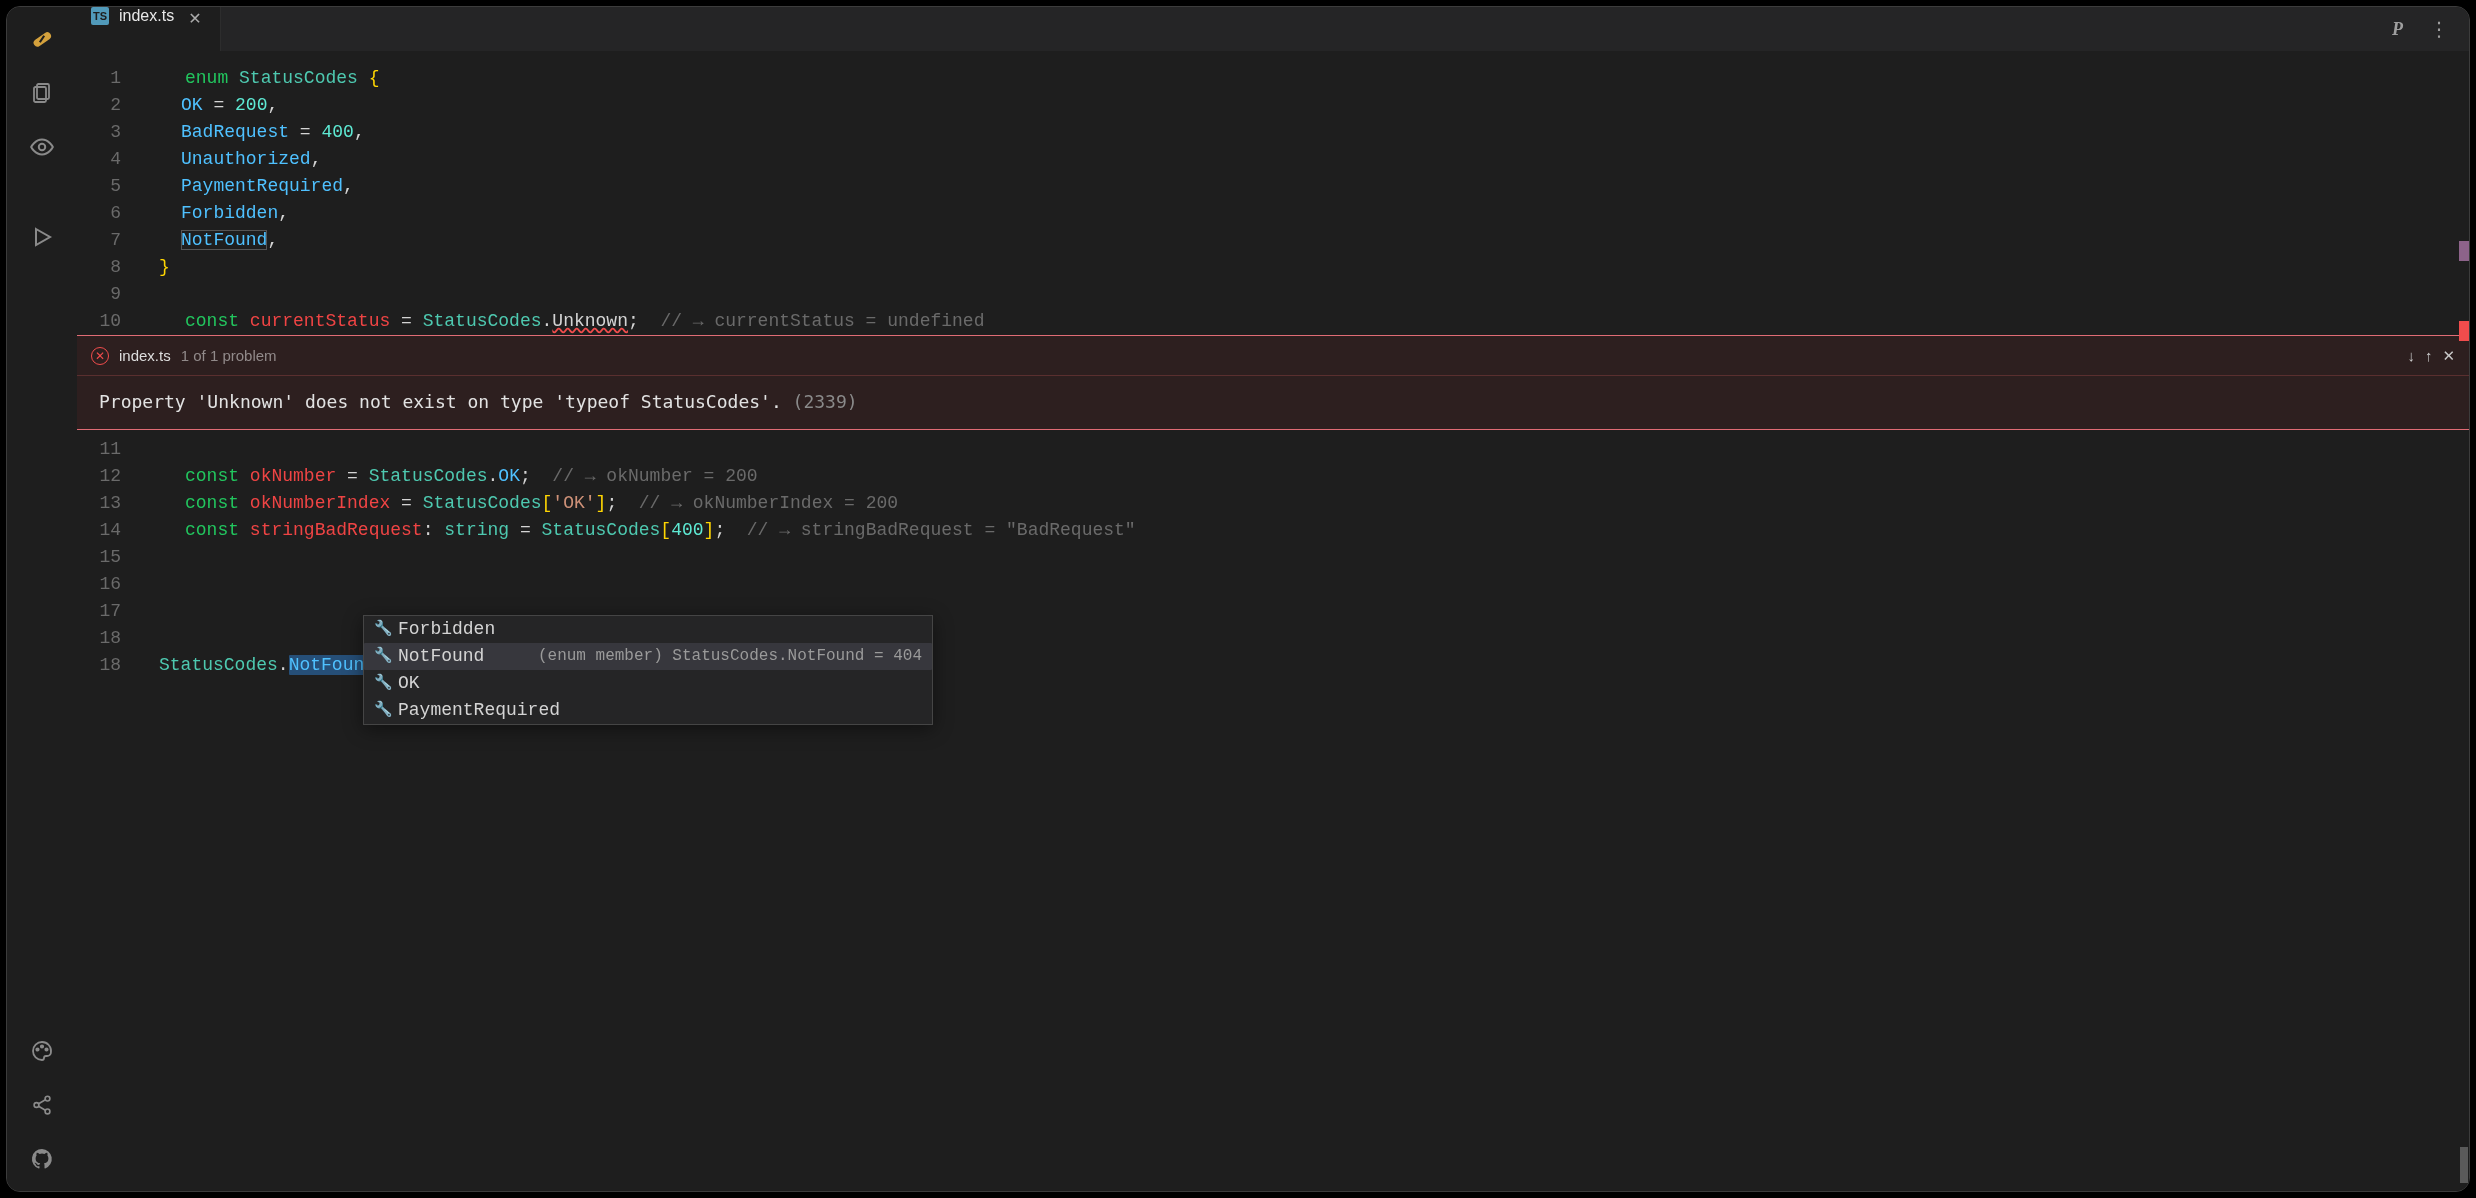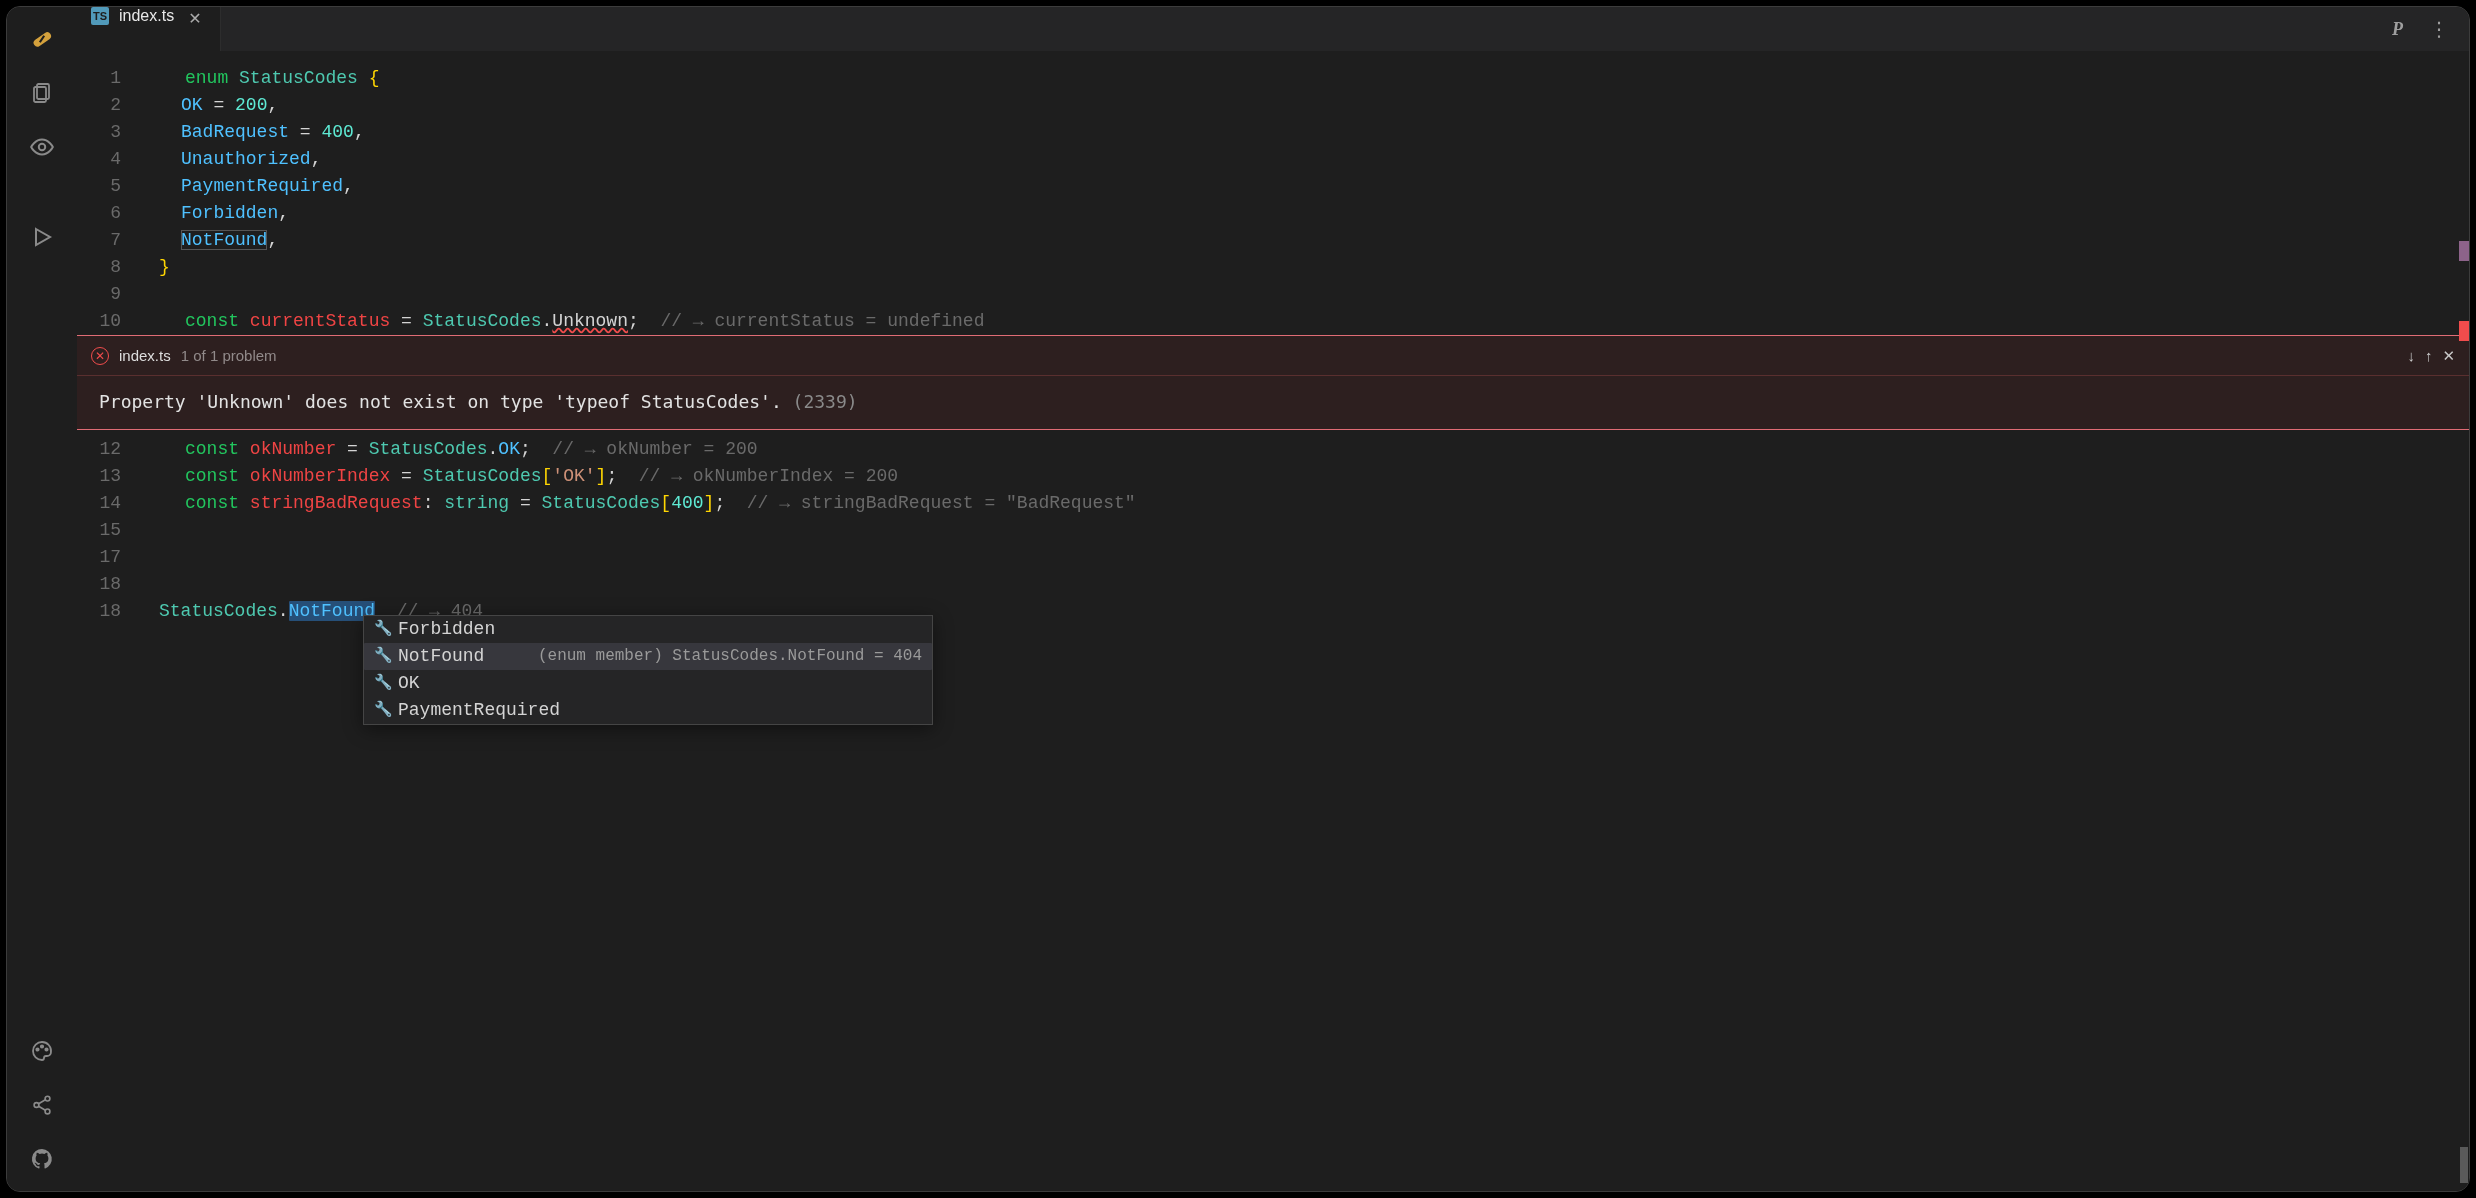--- a/index.html
+++ b/index.html
@@ -302,24 +302,26 @@
               <span>↑</span>
               <span>✕</span>
             </span>
           </div>
           <div class="problems-body">
             <span>Property 'Unknown' does not exist on type 'typeof StatusCodes'.</span> <span class="errcode">(2339)</span>
           </div>
         </div>
 
         <div style="height:6px"></div>
+        <div class="line"><div class="gutter">11</div><div class="code"></div></div>
         <div class="line"><div class="gutter">12</div><div class="code"><span class="kw">const</span> <span class="var">okNumber</span> <span class="op">=</span> <span class="type">StatusCodes</span><span class="op">.</span><span class="member">OK</span><span class="op">;</span>  <span class="cmt">// → okNumber = 200</span></div></div>
         <div class="line"><div class="gutter">13</div><div class="code"><span class="kw">const</span> <span class="var">okNumberIndex</span> <span class="op">=</span> <span class="type">StatusCodes</span><span class="brc">[</span><span class="str">'OK'</span><span class="brc">]</span><span class="op">;</span>  <span class="cmt">// → okNumberIndex = 200</span></div></div>
         <div class="line"><div class="gutter">14</div><div class="code"><span class="kw">const</span> <span class="var">stringBadRequest</span><span class="op">:</span> <span class="type">string</span> <span class="op">=</span> <span class="type">StatusCodes</span><span class="brc">[</span><span class="num">400</span><span class="brc">]</span><span class="op">;</span>  <span class="cmt">// → stringBadRequest = "BadRequest"</span></div></div>
         <div class="line"><div class="gutter">15</div><div class="code"></div></div>
+        <div class="line"><div class="gutter">16</div><div class="code"></div></div>
         <div class="line"><div class="gutter">17</div><div class="code"></div></div>
         <div class="line"><div class="gutter">18</div><div class="code"></div></div>
         <div class="line"><div class="gutter">18</div><div class="code"><span class="type">StatusCodes</span><span class="op">.</span><span class="member sel">NotFound</span>  <span class="cmt">// → 404</span></div></div>
 
       </div>
 
       <div class="completion">
         <div class="completion-row">
           <span class="cicon">🔧</span>
           <span>Forbidden</span>

